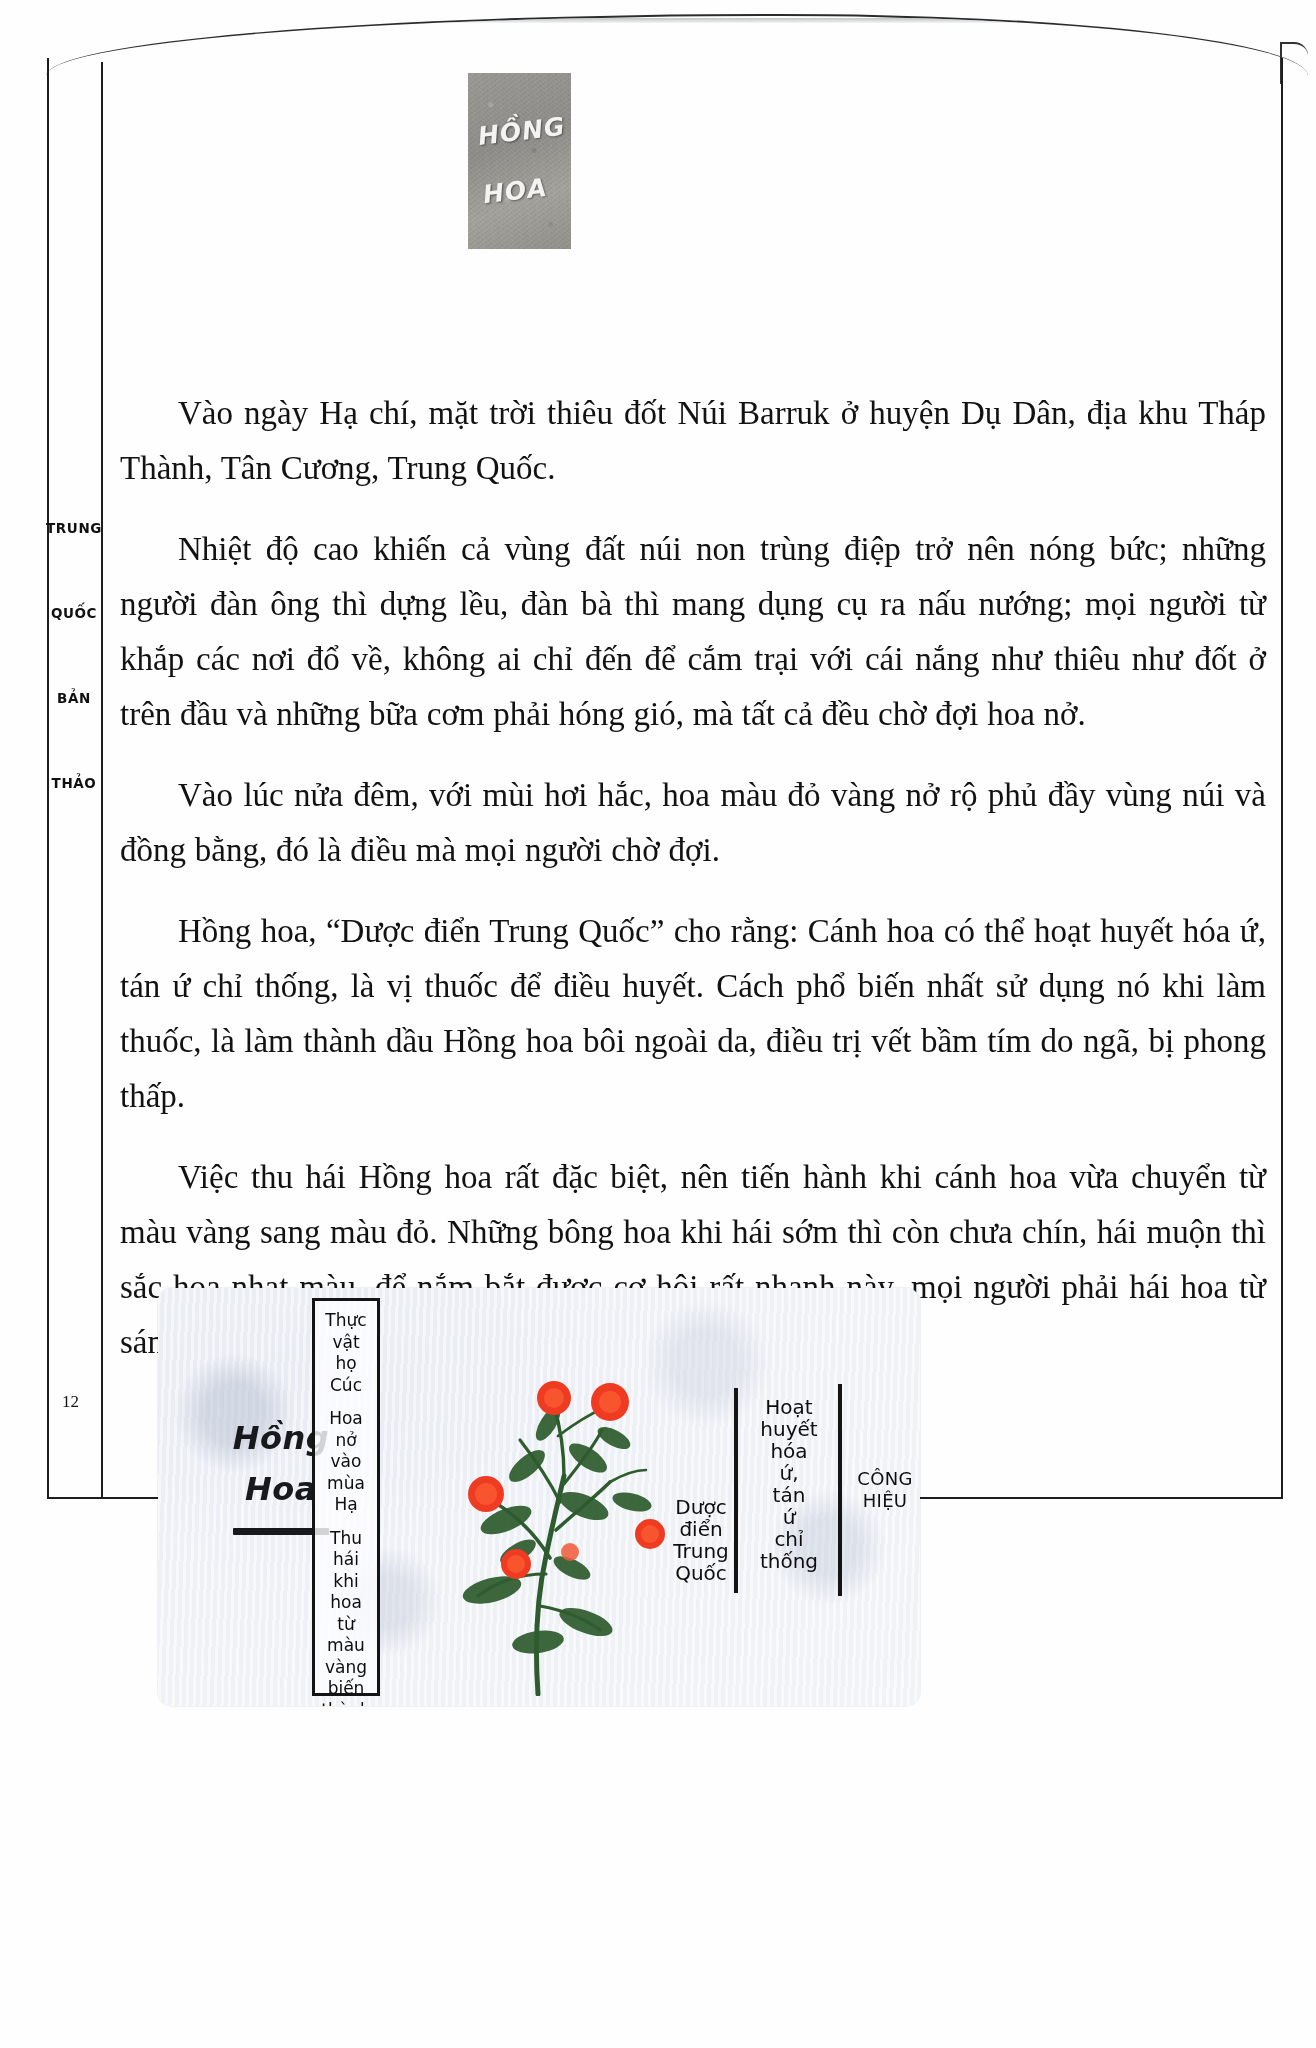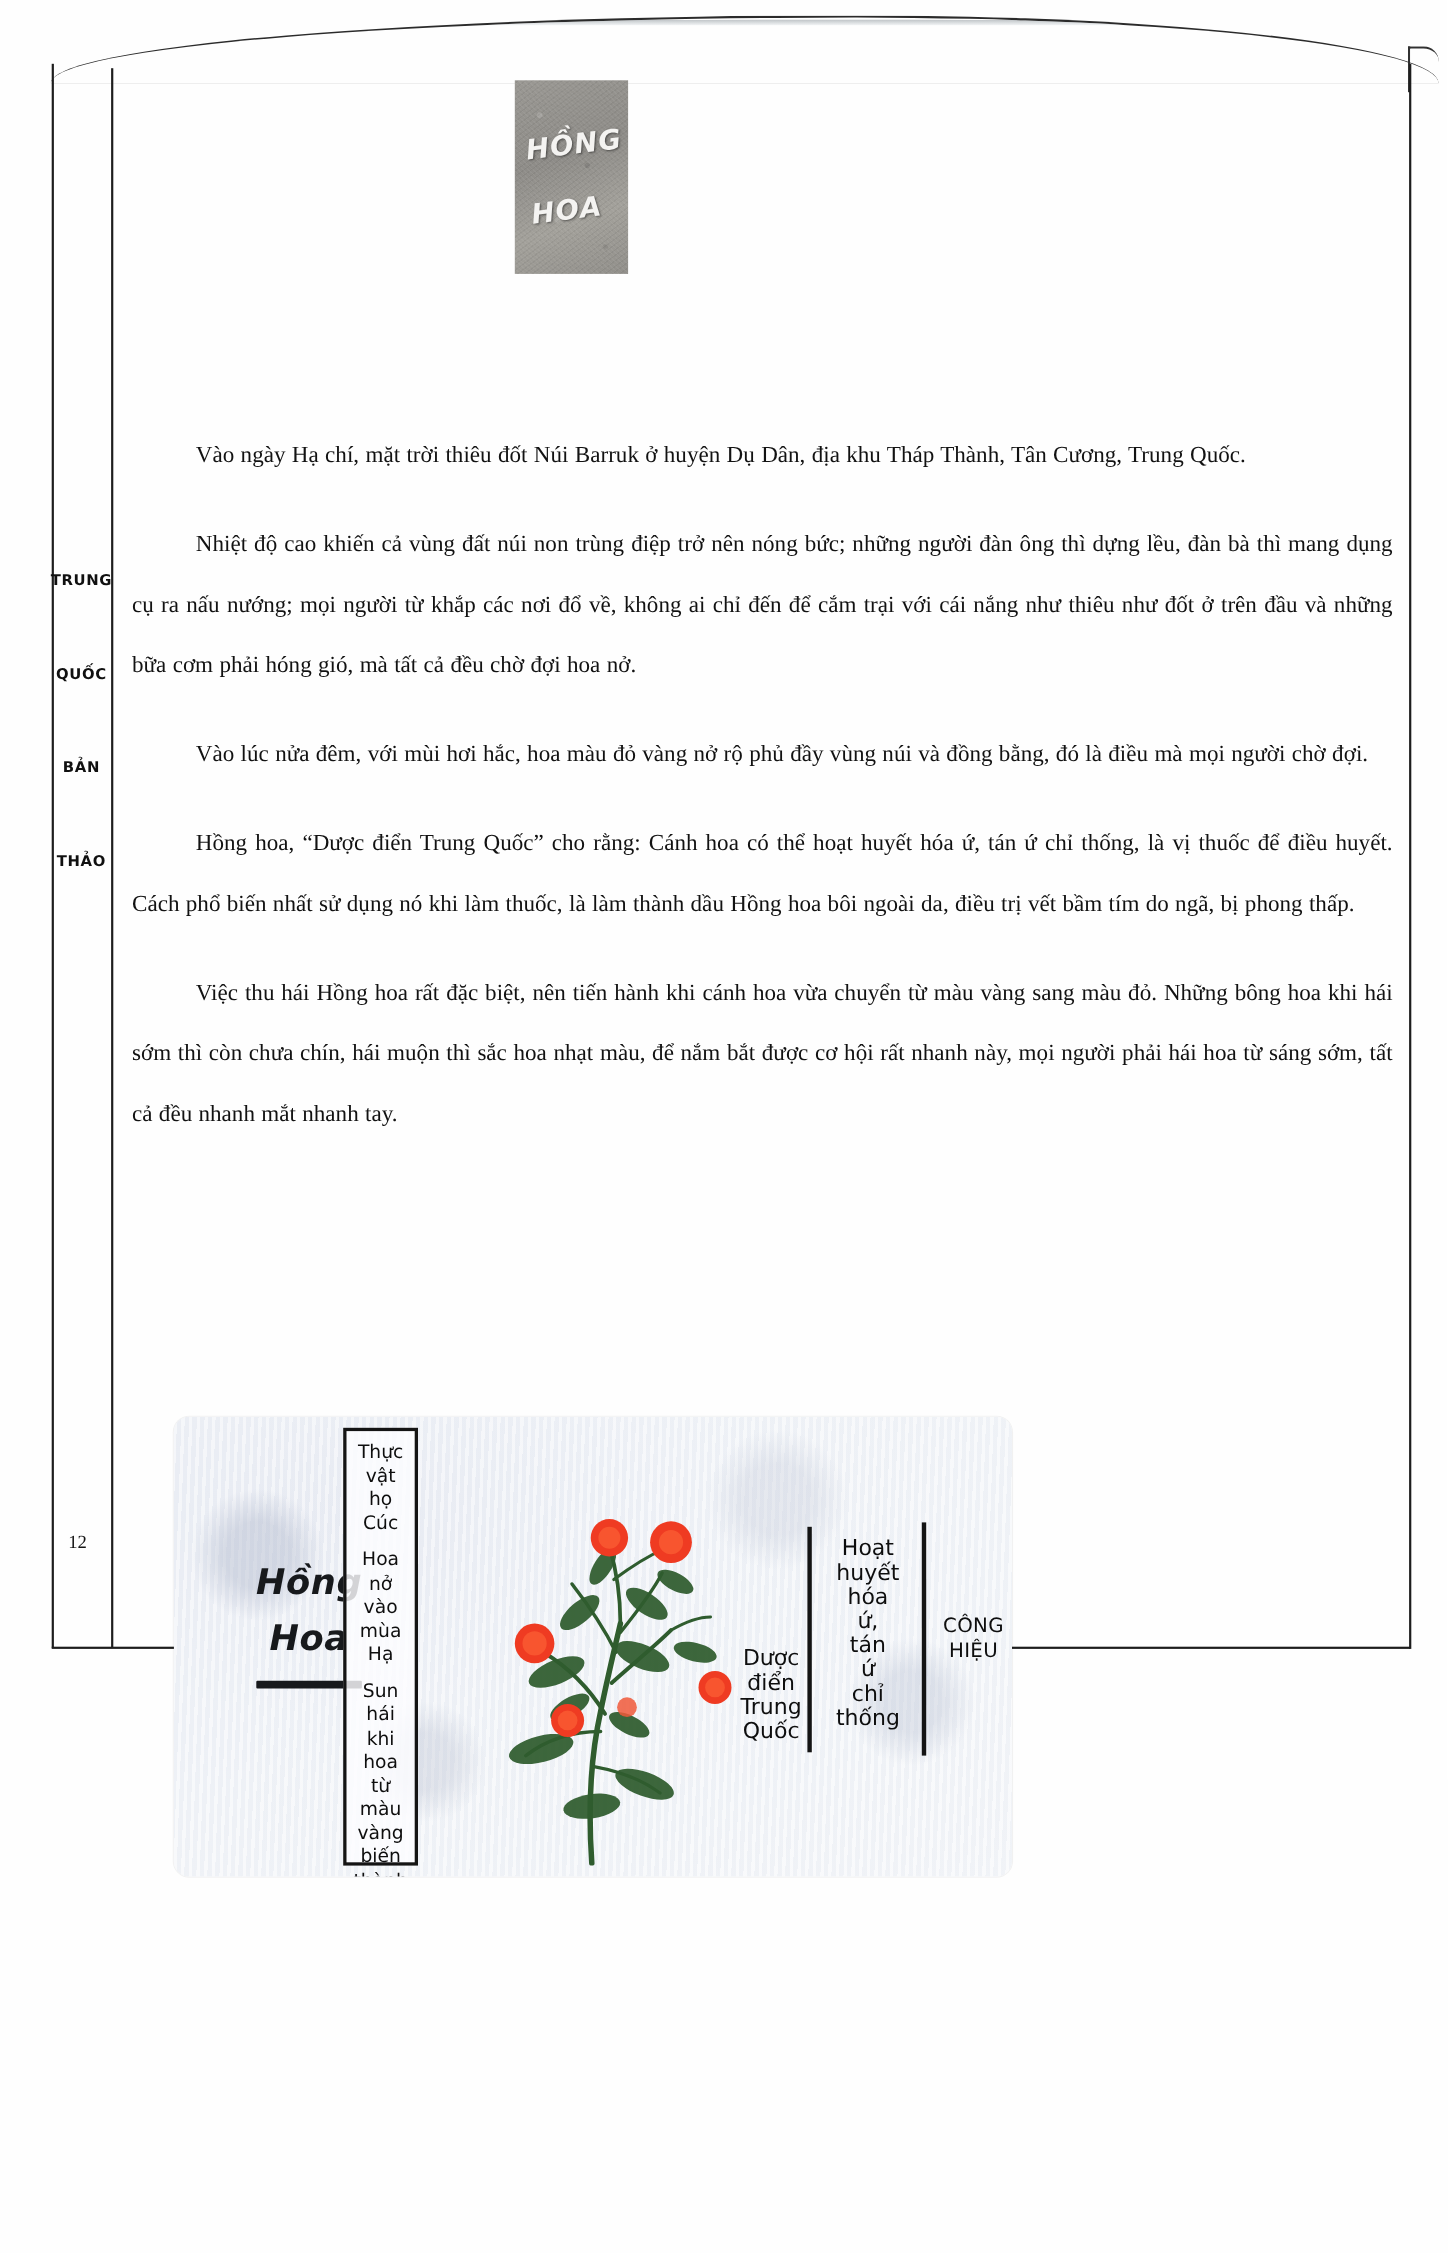--- a/index.html
+++ b/index.html
@@ -101,21 +101,21 @@
   }
   .plaque-line1{transform:rotate(-7deg) translateX(2px);}
   .plaque-line2{transform:rotate(-7deg) translateX(-4px);}
 
   
   .body-col{
     position:absolute;left:120px;top:386px;width:1146px;
   }
   .para{
     font-family:"Liberation Serif", serif;
-    font-size:21px;
+    font-size:33px;
     line-height:55px;
     color:#121212;
     text-align:justify;
     text-indent:58px;
     margin:0 0 26px 0;
     word-spacing:.5px;
   }
 
   
   .photo{
@@ -246,21 +246,21 @@
         <span class="w">Cúc</span>
       </div>
       <div class="grp">
         <span class="w">Hoa</span>
         <span class="w">nở</span>
         <span class="w">vào</span>
         <span class="w">mùa</span>
         <span class="w">Hạ</span>
       </div>
       <div class="grp">
-        <span class="w">Sun</span>
+        <span class="w">Thu</span>
         <span class="w">hái</span>
         <span class="w">khi</span>
         <span class="w">hoa</span>
         <span class="w">từ</span>
         <span class="w">màu</span>
         <span class="w">vàng</span>
         <span class="w">biến</span>
         <span class="w">thành</span>
 
       </div>

